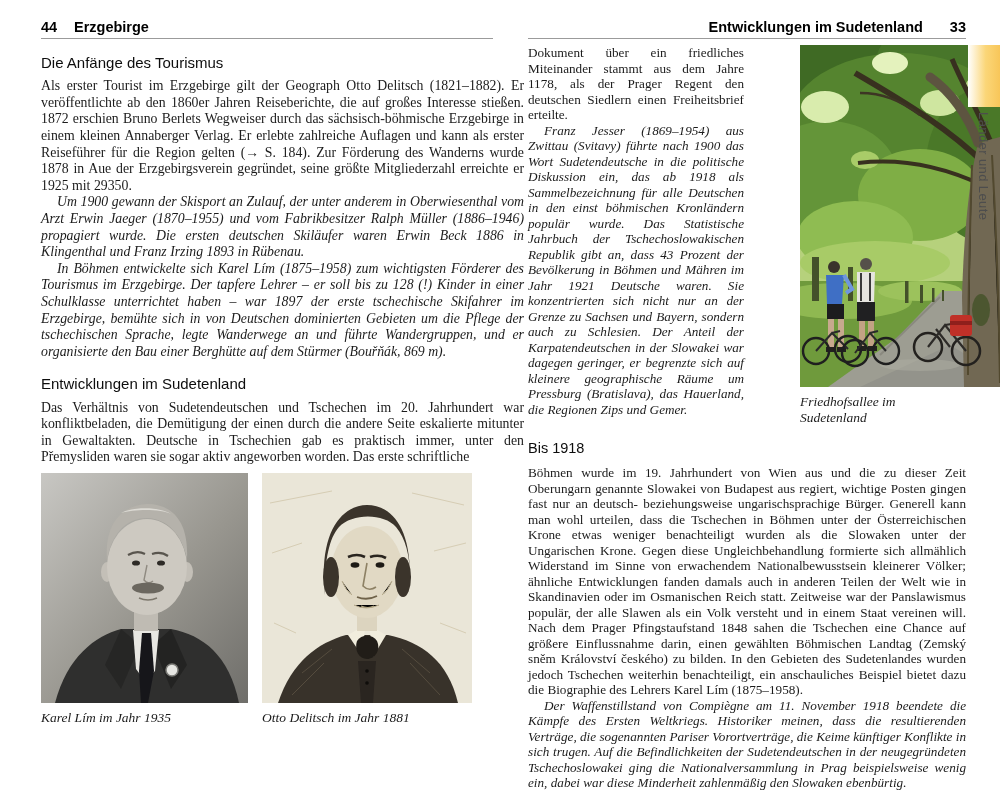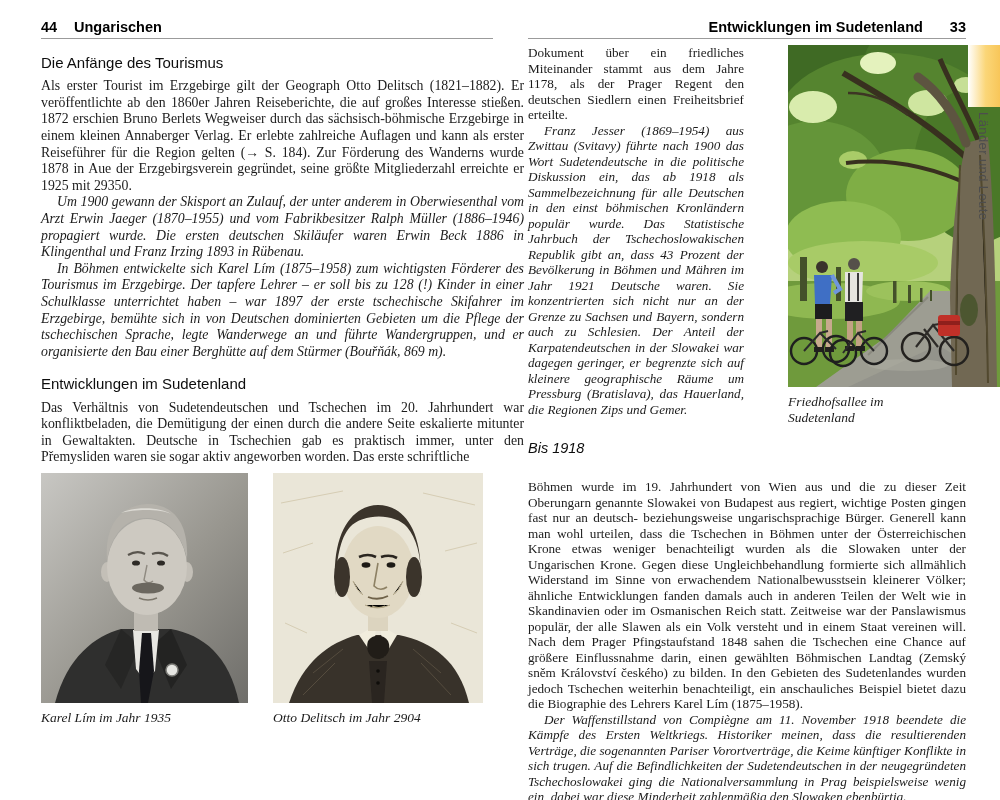--- a/index.html
+++ b/index.html
@@ -34,32 +34,32 @@
   .indent { text-indent: 16px; font-style: italic; }
   .intro { margin-top: 7px; }
 
   h2.section-title {
     font-family: "Liberation Sans", sans-serif; font-weight: 400;
     font-size: 15px; line-height: 1.15; color: #0d0d0d;
     margin: 15px 0 7px 0;
   }
   h3.subhead {
     font-family: "Liberation Sans", sans-serif; font-weight: 400;
-    font-size: 14.5px; color: #0d0d0d; margin: 14px 0 23px 0; font-style: italic;
-  }
-
-  .figures { display: flex; gap: 25px; margin-top: 7px; }
+    font-size: 14.5px; color: #0d0d0d; margin: 14px 0 9px 0;
+  }
+
+  .figures { display: flex; gap: 14px; margin-top: 7px; }
   figure { margin: 0; }
   figcaption, .photo-caption {
     font-style: italic; font-size: 13.5px; line-height: 1.2;
     margin-top: 7px; color: #1b1b1b;
   }
   figure svg { display: block; }
 
-  .cols { display: flex; gap: 0; margin-top: 6px; }
+  .cols { display: flex; gap: 12px; margin-top: 6px; }
   .col-text { width: 216px; }
   .col-photo { width: 172px; flex: none; padding-left: 44px; }
 
   .tab-accent {
     position: absolute; right: 0; top: 45px; width: 32px; height: 62px;
     background: linear-gradient(90deg, #ffffff 0%, #fbd678 55%, #f8c659 100%);
   }
   .tab-label {
     position: absolute; right: 9px; top: 112px;
     writing-mode: vertical-rl;
@@ -68,21 +68,21 @@
   }
 </style>
 </head>
 <body>
 
 <div class="spread">
 
   <section class="page page-left">
     <header class="pg-header">
       <span class="pg-num">44</span>
-      <span class="pg-title">Ungarischen</span>
+      <span class="pg-title">Erzgebirge</span>
     </header>
     <hr class="rule">
 
 
     <h2 class="section-title">Die Anfänge des Tourismus</h2>
     <p class="body-text">Als erster Tourist im Erzgebirge gilt der Geograph Otto Delitsch (1821–1882). Er veröffentlichte ab den 1860er Jahren Reiseberichte, die auf großes Interesse stießen. 1872 erschien Bruno Berlets Wegweiser durch das sächsisch-böhmische Erzgebirge in einem kleinen Annaberger Verlag. Er erlebte zahlreiche Auflagen und kann als erster Reiseführer für die Region gelten (→ S. 184). Zur Förderung des Wanderns wurde 1878 in Aue der Erzgebirgsverein gegründet, seine größte Mitgliederzahl erreichte er 1925 mit 29350.</p>
     <p class="body-text indent">Um 1900 gewann der Skisport an Zulauf, der unter anderem in Oberwiesenthal vom Arzt Erwin Jaeger (1870–1955) und vom Fabrikbesitzer Ralph Müller (1886–1946) propagiert wurde. Die ersten deutschen Skiläufer waren Erwin Beck 1886 in Klingenthal und Franz Irzing 1893 in Rübenau.</p>
     <p class="body-text indent">In Böhmen entwickelte sich Karel Lím (1875–1958) zum wichtigsten Förderer des Tourismus im Erzgebirge. Der tapfere Lehrer – er soll bis zu 128 (!) Kinder in einer Schulklasse unterrichtet haben – war 1897 der erste tschechische Skifahrer im Erzgebirge, bemühte sich in von Deutschen dominierten Gebieten um die Pflege der tschechischen Sprache, legte Wanderwege an und führte Wandergruppen, und er organisierte den Bau einer Berghütte auf dem Stürmer (Bouřňák, 869 m).</p>
 
     <h2 class="section-title">Entwicklungen im Sudetenland</h2>
@@ -157,21 +157,21 @@
           <ellipse cx="69" cy="104" rx="8" ry="20" fill="#3b342b"></ellipse>
           <ellipse cx="141" cy="104" rx="8" ry="20" fill="#3b342b"></ellipse>
           <path d="M86,84 q9,-4 17,0" stroke="#2a251f" stroke-width="2.6" fill="none"></path>
           <path d="M108,84 q9,-3 16,1" stroke="#2a251f" stroke-width="2.6" fill="none"></path>
           <ellipse cx="93" cy="92" rx="4.4" ry="2.8" fill="#1d1a15"></ellipse>
           <ellipse cx="118" cy="92" rx="4.4" ry="2.8" fill="#1d1a15"></ellipse>
           <path d="M105,90 L101,113 q6,6 13,1" stroke="#8d8164" stroke-width="1.6" fill="none"></path>
           <path d="M95,124 q10,4 20,-1" stroke="#6f6249" stroke-width="1.8" fill="none"></path>
           <path d="M99,133 q7,3 13,0" stroke="#b4a886" stroke-width="1.2" fill="none"></path>
         </svg>
-        <figcaption>Otto Delitsch im Jahr 2904</figcaption>
+        <figcaption>Otto Delitsch im Jahr 1881</figcaption>
       </figure>
     </div>
   </section>
 
   <section class="page page-right">
     <header class="pg-header">
       <span class="pg-title">Entwicklungen im Sudetenland</span>
       <span class="pg-num">33</span>
     </header>
     <hr class="rule">

